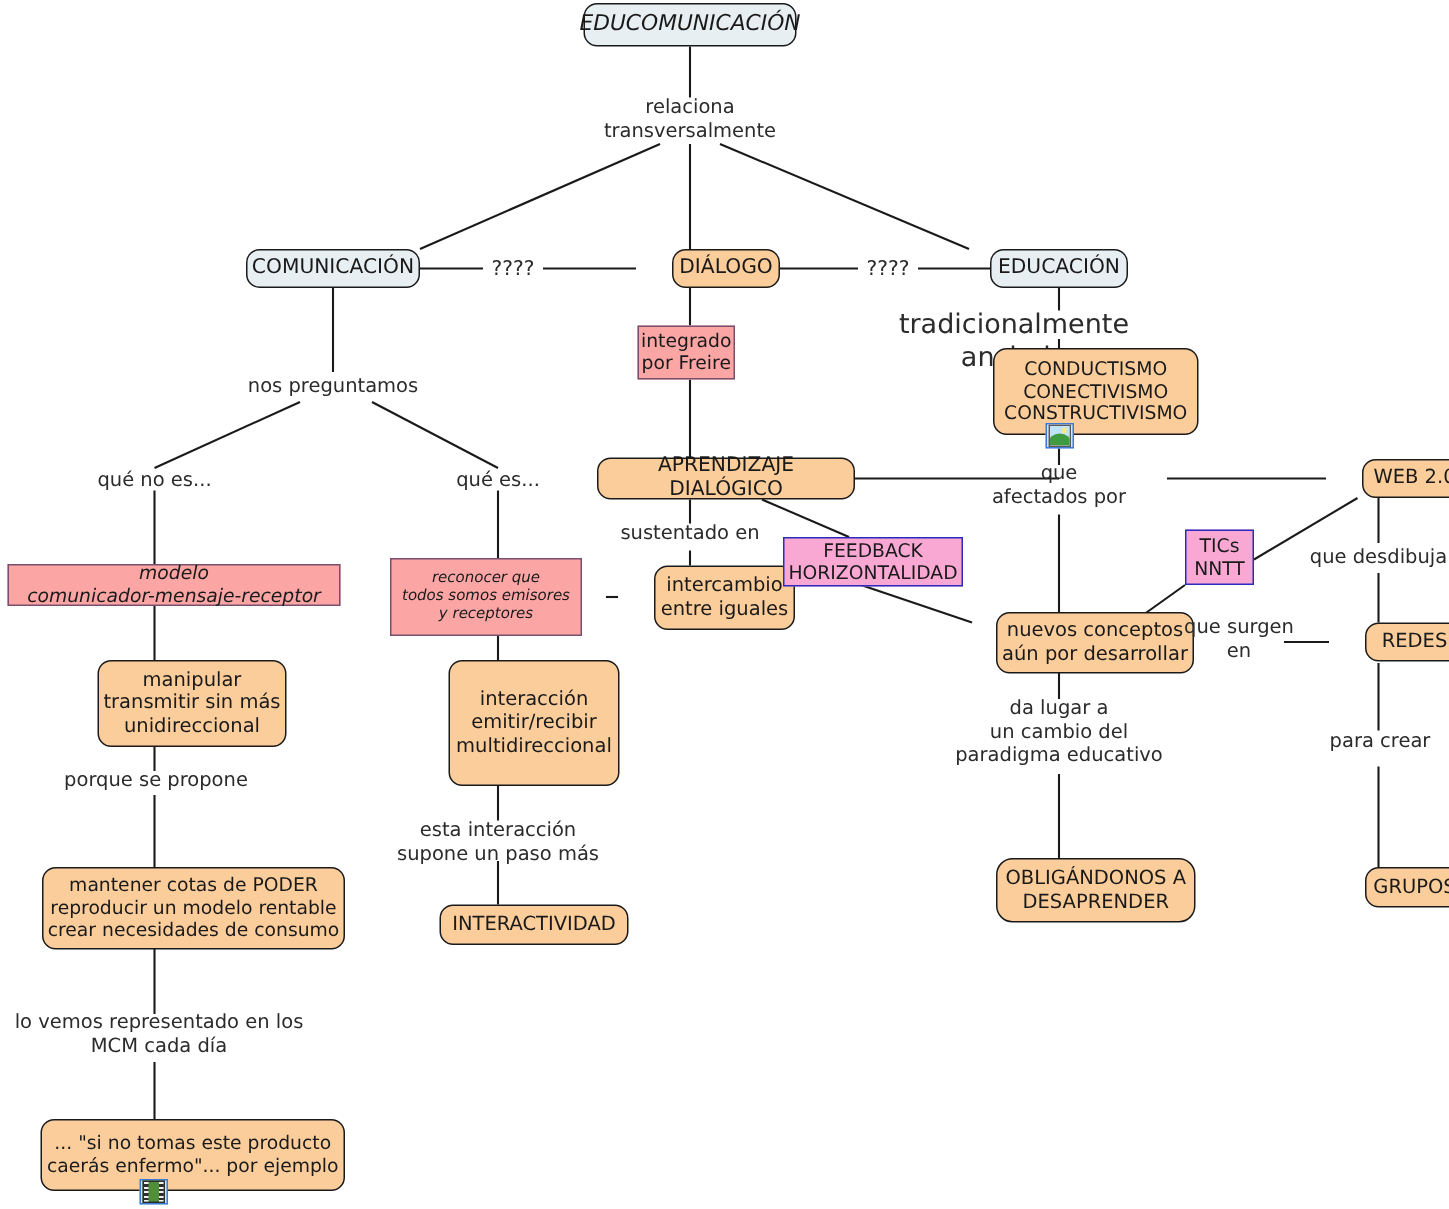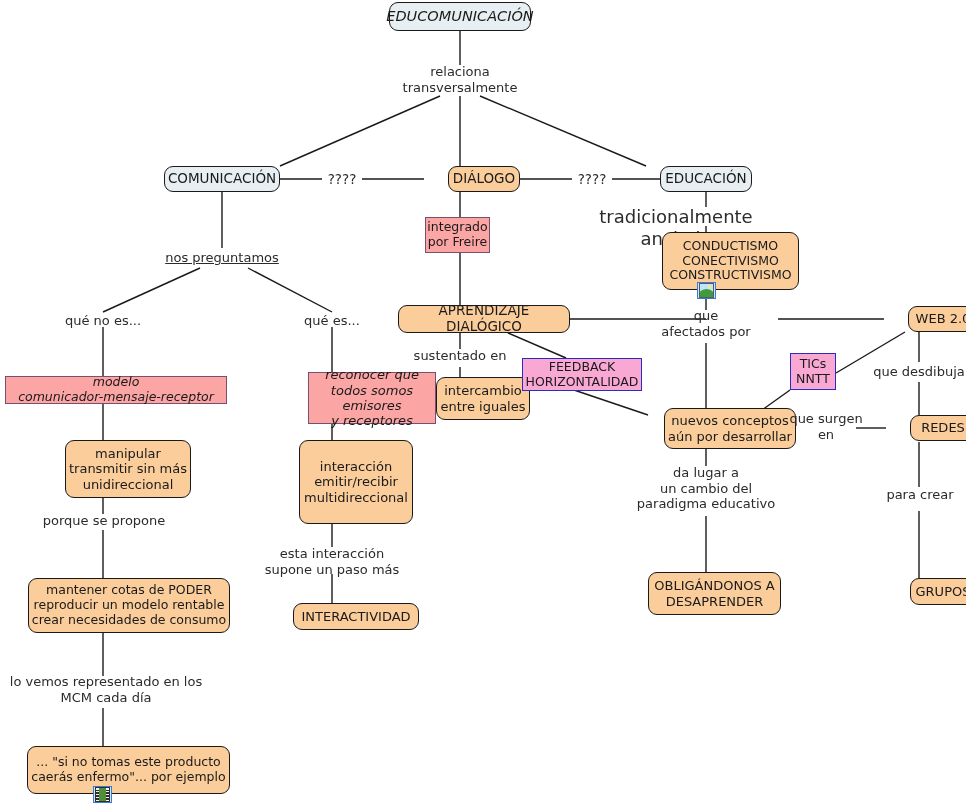--- a/index.html
+++ b/index.html
@@ -196,21 +196,21 @@
   <div class="node n-round fill-orange" style="left:424px;top:166px;width:72px;height:26px;font-size:13.5px;">
     <span>DIÁLOGO</span>
   </div>
 
   <div class="label" style="left:552px;top:171px;width:80px;font-size:13.5px;">????</div>
 
   <div class="node n-round fill-blue" style="left:660px;top:166px;width:92px;height:26px;font-size:13.5px;">
     <span>EDUCACIÓN</span>
   </div>
 
-  <div class="label" style="left:152px;top:250px;width:140px;font-size:13px;text-decoration:underline;">nos preguntamos</div>
+  <div class="label" style="left:152px;top:250px;width:140px;font-size:13px;">nos preguntamos</div>
 
   <div class="label" style="left:43px;top:313px;width:120px;font-size:13px;">qué no es...</div>
 
   <div class="label" style="left:272px;top:313px;width:120px;font-size:13px;">qué es...</div>
 
   <div class="node n-rect-purple italic" style="left:5px;top:376px;width:222px;height:28px;font-size:12.5px;">
     <span>modelo
 comunicador-mensaje-receptor</span>
   </div>
 
@@ -236,21 +236,21 @@
 caerás enfermo"... por ejemplo</span>
   </div>
 
   <div class="res-icon" style="left:93px;top:786px;">
     <span class="ic-film">
       <span class="strip"></span>
         <span class="strip"></span>
     </span>
   </div>
 
-  <div class="node n-rect-purple italic" style="left:260px;top:372px;width:128px;height:52px;font-size:13px;margin-left:48px;">
+  <div class="node n-rect-purple italic" style="left:260px;top:372px;width:128px;height:52px;font-size:10px;">
     <span>reconocer que
 todos somos emisores
 y receptores</span>
   </div>
 
   <div class="node n-round fill-orange" style="left:275px;top:440px;width:114px;height:84px;font-size:13px;">
     <span>interacción
 emitir/recibir
 multidireccional</span>
   </div>
@@ -324,21 +324,21 @@
   <div class="node n-round fill-orange" style="left:886px;top:415px;width:66px;height:26px;font-size:13px;">
     <span>REDES</span>
   </div>
 
   <div class="label" style="left:632px;top:465px;width:148px;font-size:13px;">da lugar a
 un cambio del
 paradigma educativo</div>
 
   <div class="label" style="left:874px;top:487px;width:92px;font-size:13px;">para crear</div>
 
-  <div class="node n-round fill-orange" style="left:624px;top:572px;width:133px;height:43px;font-size:13px;">
+  <div class="node n-round fill-orange" style="left:640px;top:572px;width:133px;height:43px;font-size:13px;border-radius:11px;">
     <span>OBLIGÁNDONOS A
 DESAPRENDER</span>
   </div>
 
   <div class="node n-round fill-orange" style="left:886px;top:578px;width:66px;height:27px;font-size:13px;">
     <span>GRUPOS</span>
   </div>
 
 </div>
 

